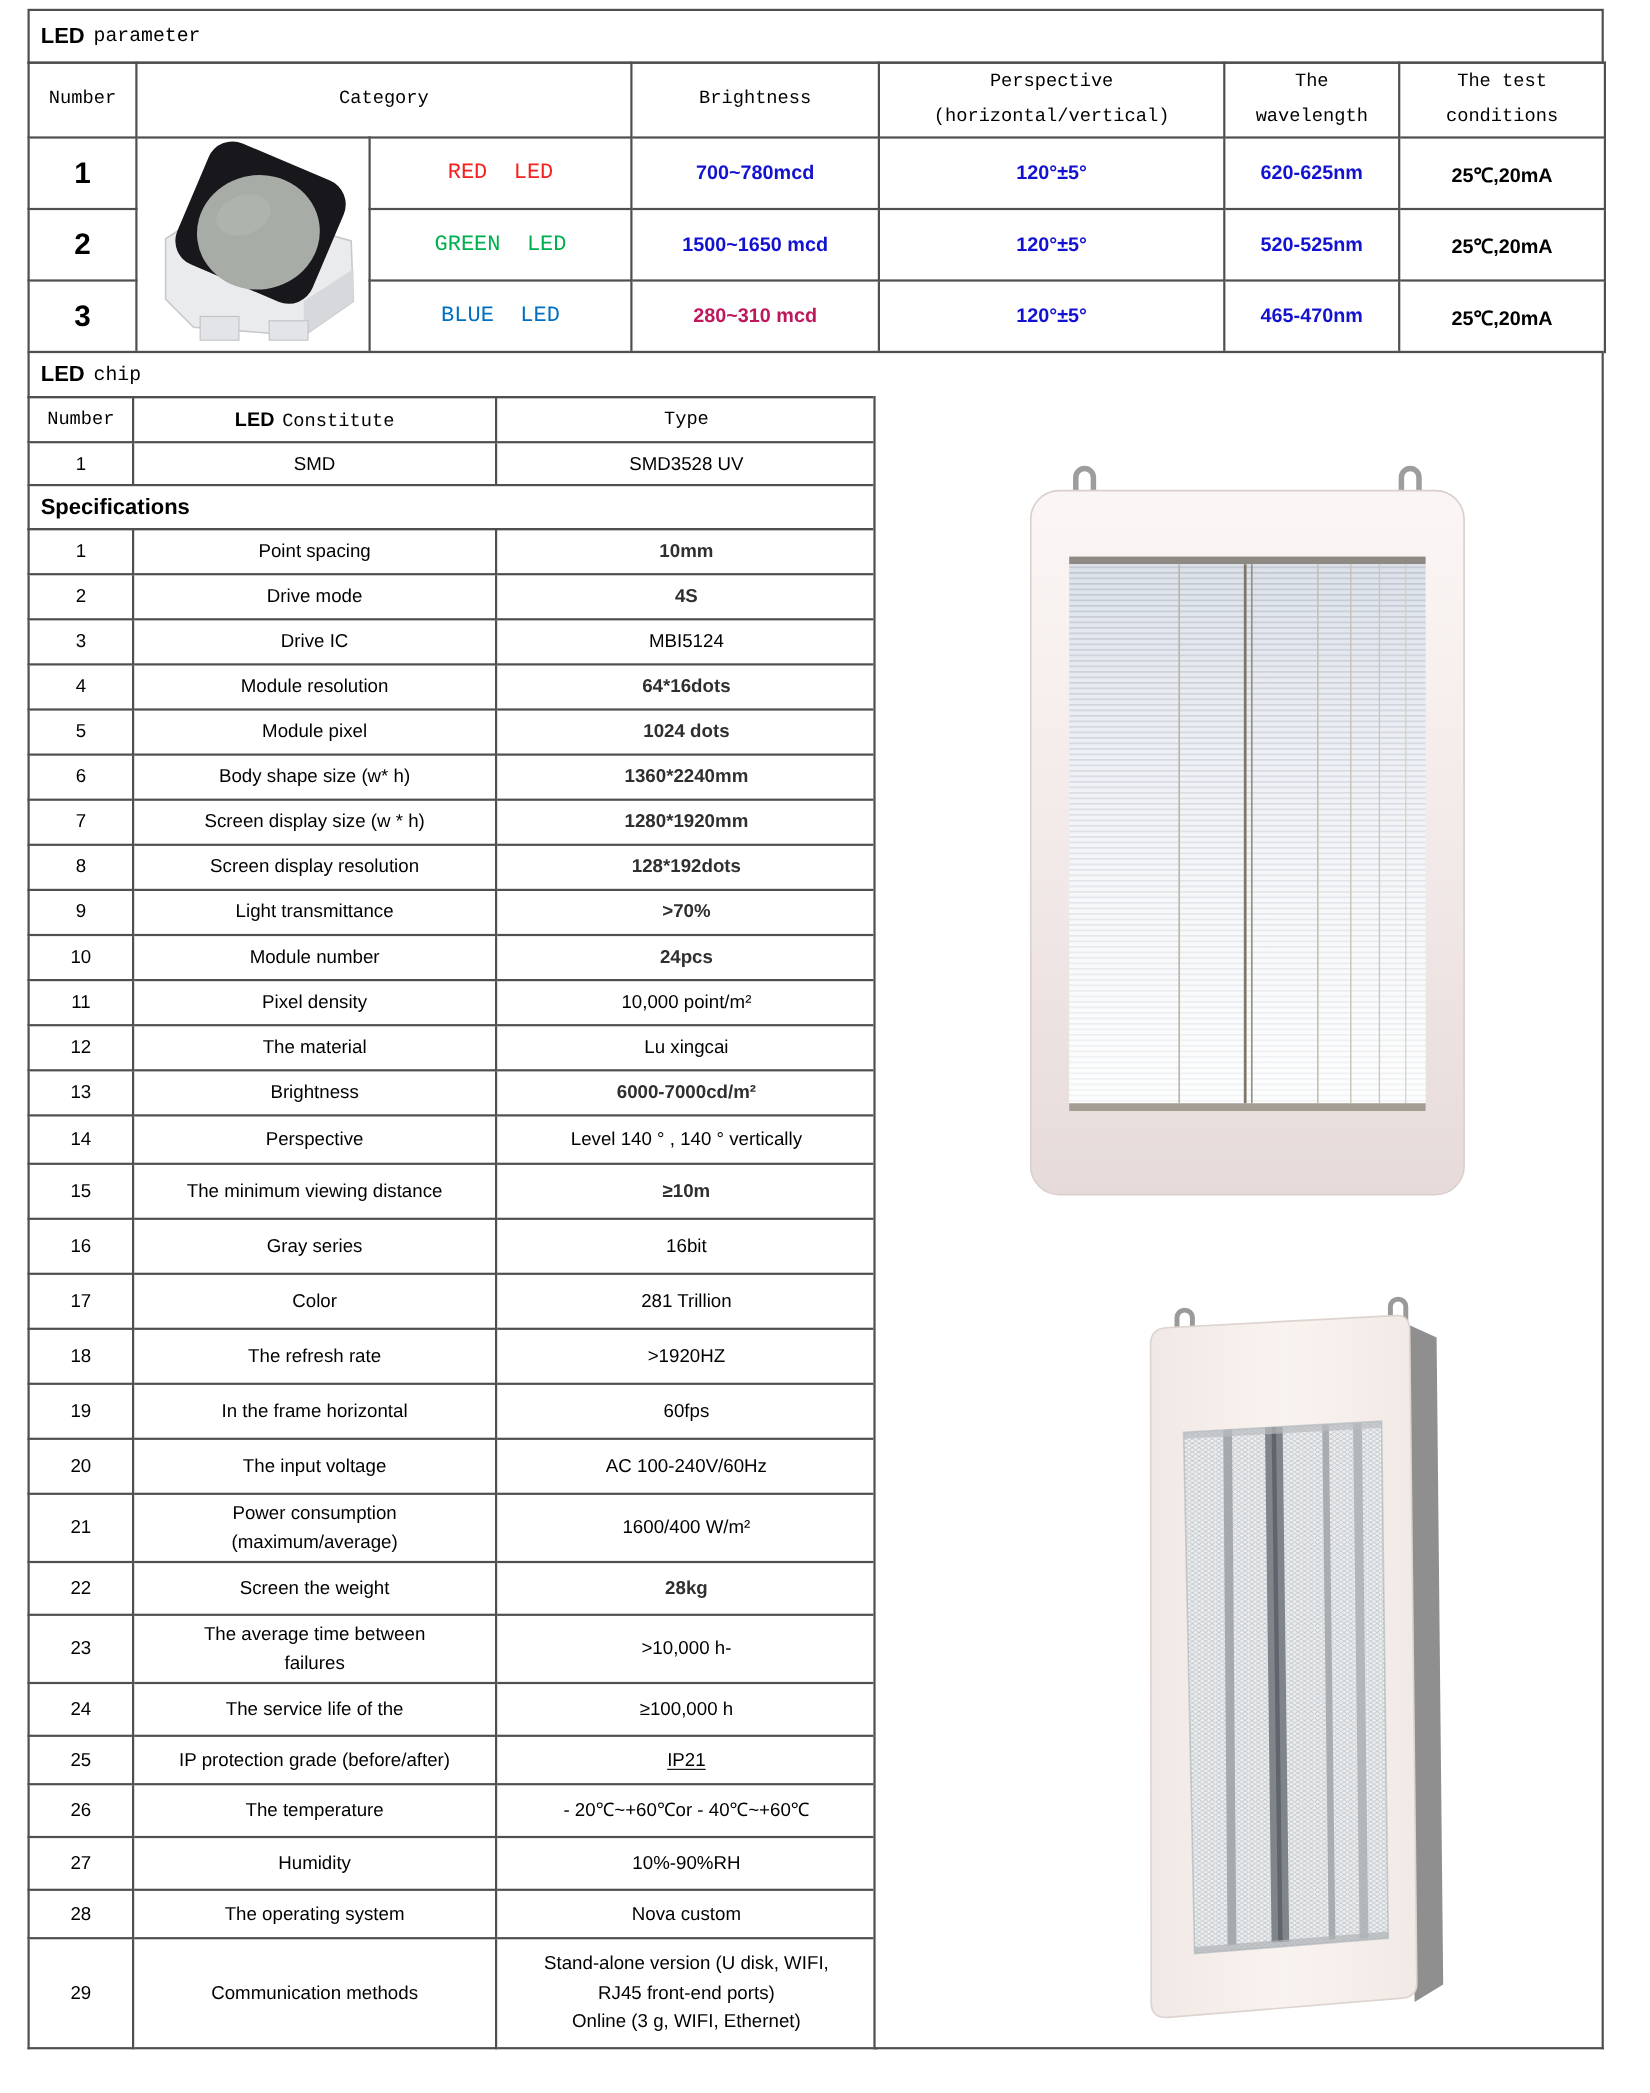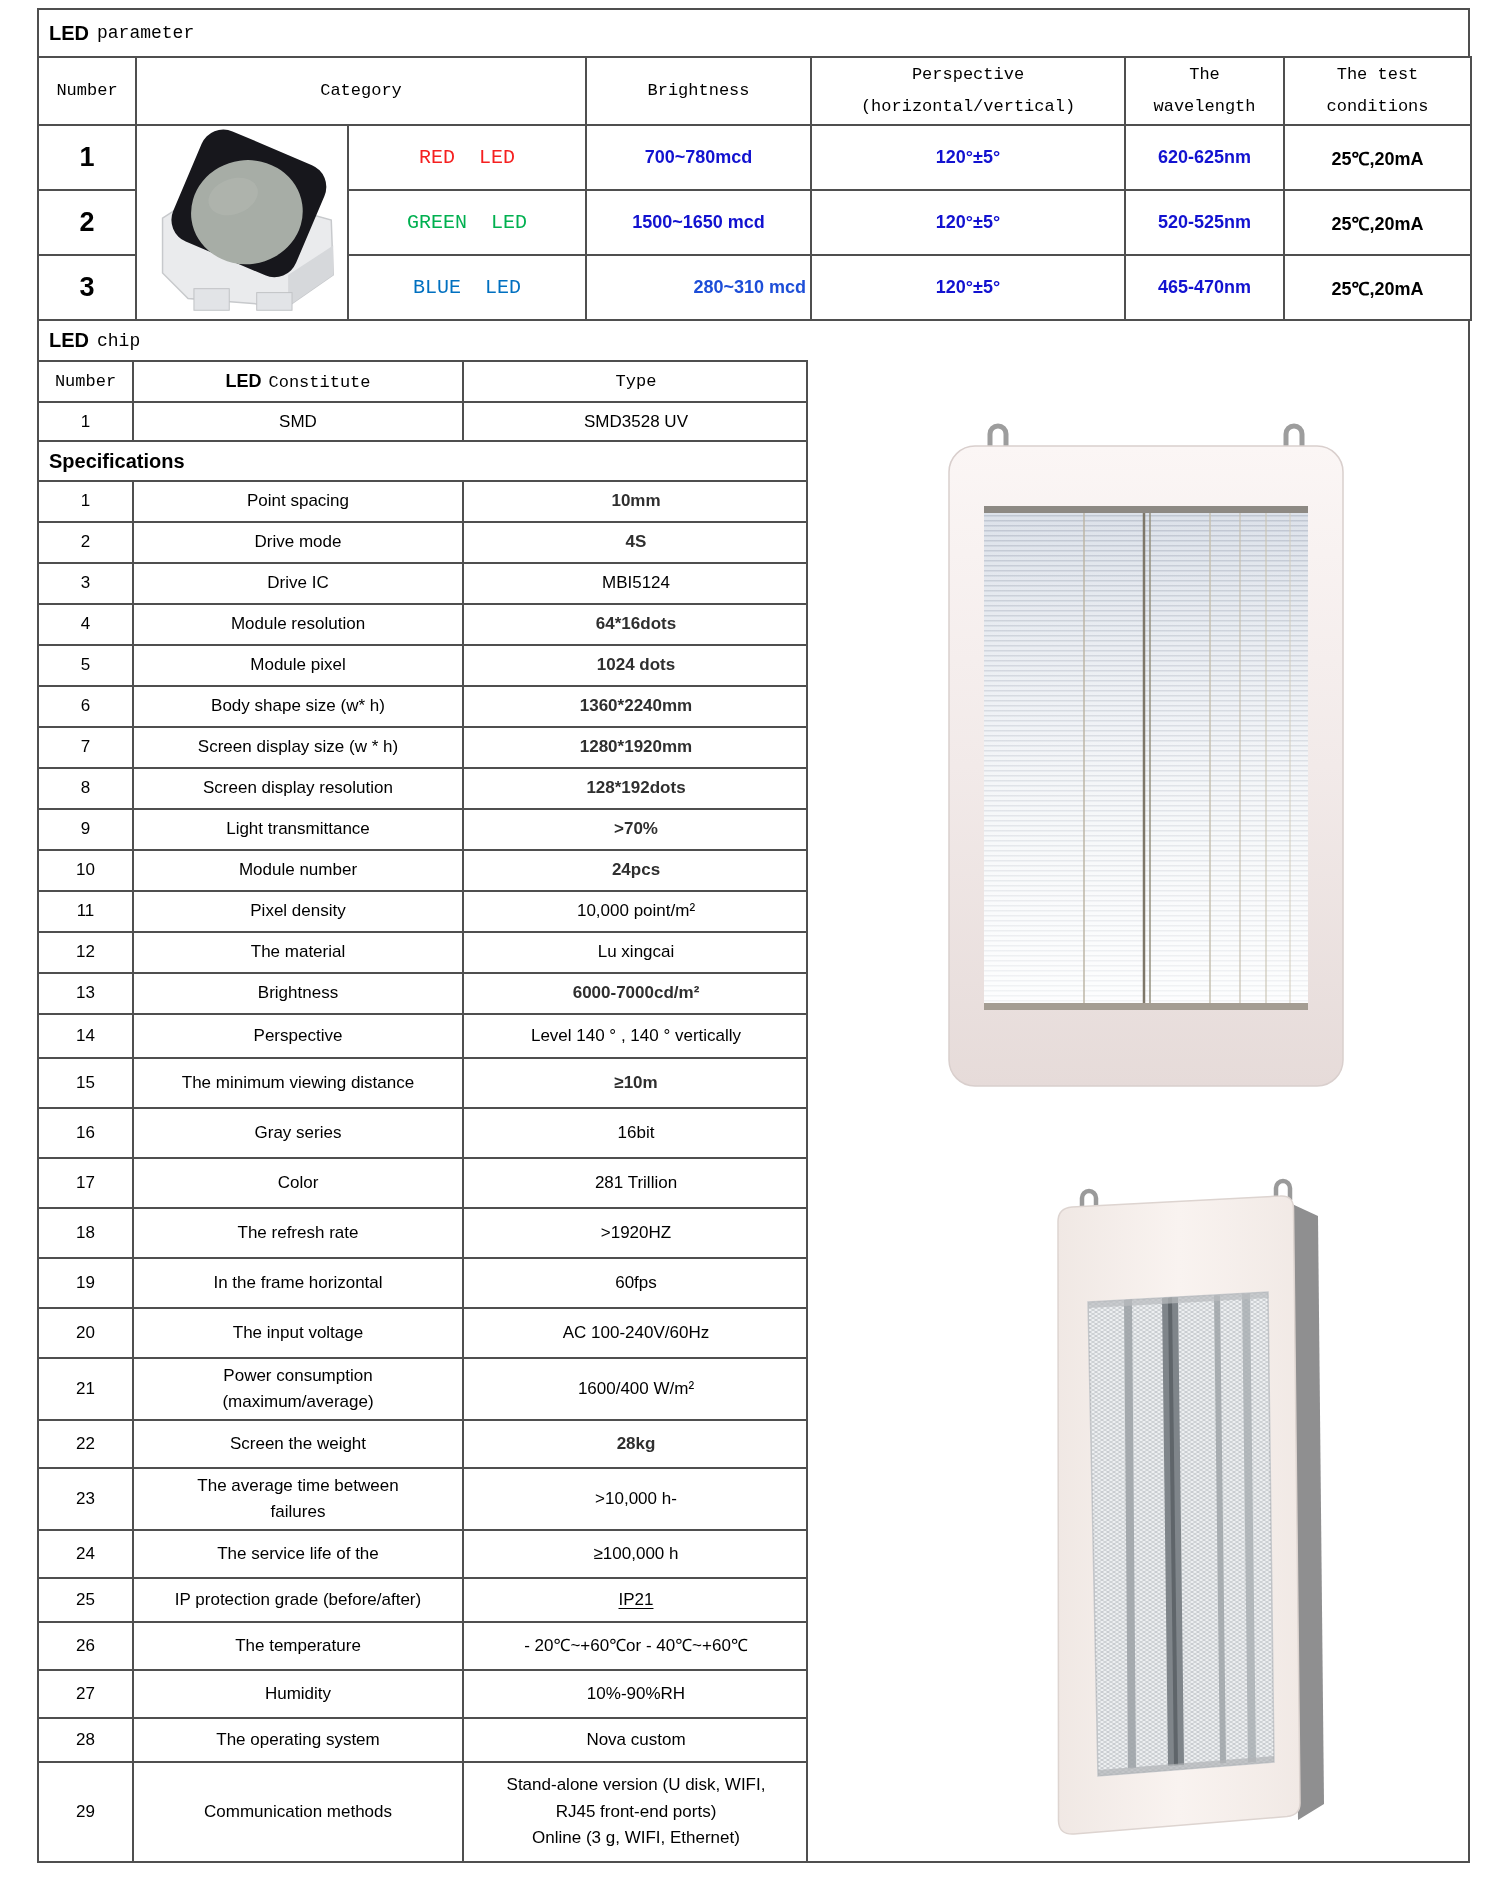--- a/index.html
+++ b/index.html
@@ -1,18 +1,18 @@
 <!DOCTYPE html>
 <html><head>
 <meta charset="utf-8">
 <style>
   *{box-sizing:border-box;margin:0;padding:0}
   html,body{width:1500px;height:1903px;background:#fff;color:#000;
     font-family:"Liberation Sans",sans-serif;overflow:hidden}
-  .doc{position:absolute;left:37px;top:8px;width:1433px}
+  .doc{position:absolute;left:25px;top:8px;width:1433px}
 
   .banner{border:2px solid #4f4f4f;background:#fff;display:flex;align-items:center;padding-left:10px}
   .banner-title{height:50px}
   .banner-chip{height:43px;margin-top:-2px}
   .banner-spec{height:42px;margin-top:-2px;width:771px}
   .bold-lbl{font-weight:bold;font-size:20px;font-family:"Liberation Sans",sans-serif}
   .mono-lbl{font-family:"Liberation Mono",monospace;font-size:18px;margin-left:8px}
 
   table{border-collapse:collapse;table-layout:fixed}
   td,th{border:2px solid #4f4f4f;text-align:center;vertical-align:middle;padding:0 4px;overflow:hidden}
@@ -106,21 +106,21 @@
         <td class="t-num">2</td>
         <td class="t-cat" style="color: rgb(0, 176, 80);">GREEN  LED</td>
         <td class="t-blue val-blue" style="color: rgb(18, 18, 208);">1500~1650 mcd</td>
         <td class="t-blue val-blue" style="color: rgb(18, 18, 208);">120°±5°</td>
         <td class="t-blue val-blue" style="color: rgb(18, 18, 208); border-radius: 24px;">520-525nm</td>
         <td class="t-cond">25℃,20mA</td>
       </tr>
       <tr>
         <td class="t-num">3</td>
         <td class="t-cat" style="color: rgb(0, 112, 192);">BLUE  LED</td>
-        <td class="t-blue val-blue" style="color: #1d4ed8; text-align: right;">280~310 mcd</td>
+        <td class="t-blue val-blue" style="color: #be185d;">280~310 mcd</td>
         <td class="t-blue val-blue" style="color: rgb(18, 18, 208);">120°±5°</td>
         <td class="t-blue val-blue" style="color: rgb(18, 18, 208);">465-470nm</td>
         <td class="t-cond">25℃,20mA</td>
       </tr>
     </tbody>
   </table>
 
   <div class="banner banner-chip">
     <span class="bold-lbl">LED</span>
     <span class="mono-lbl">chip</span>

